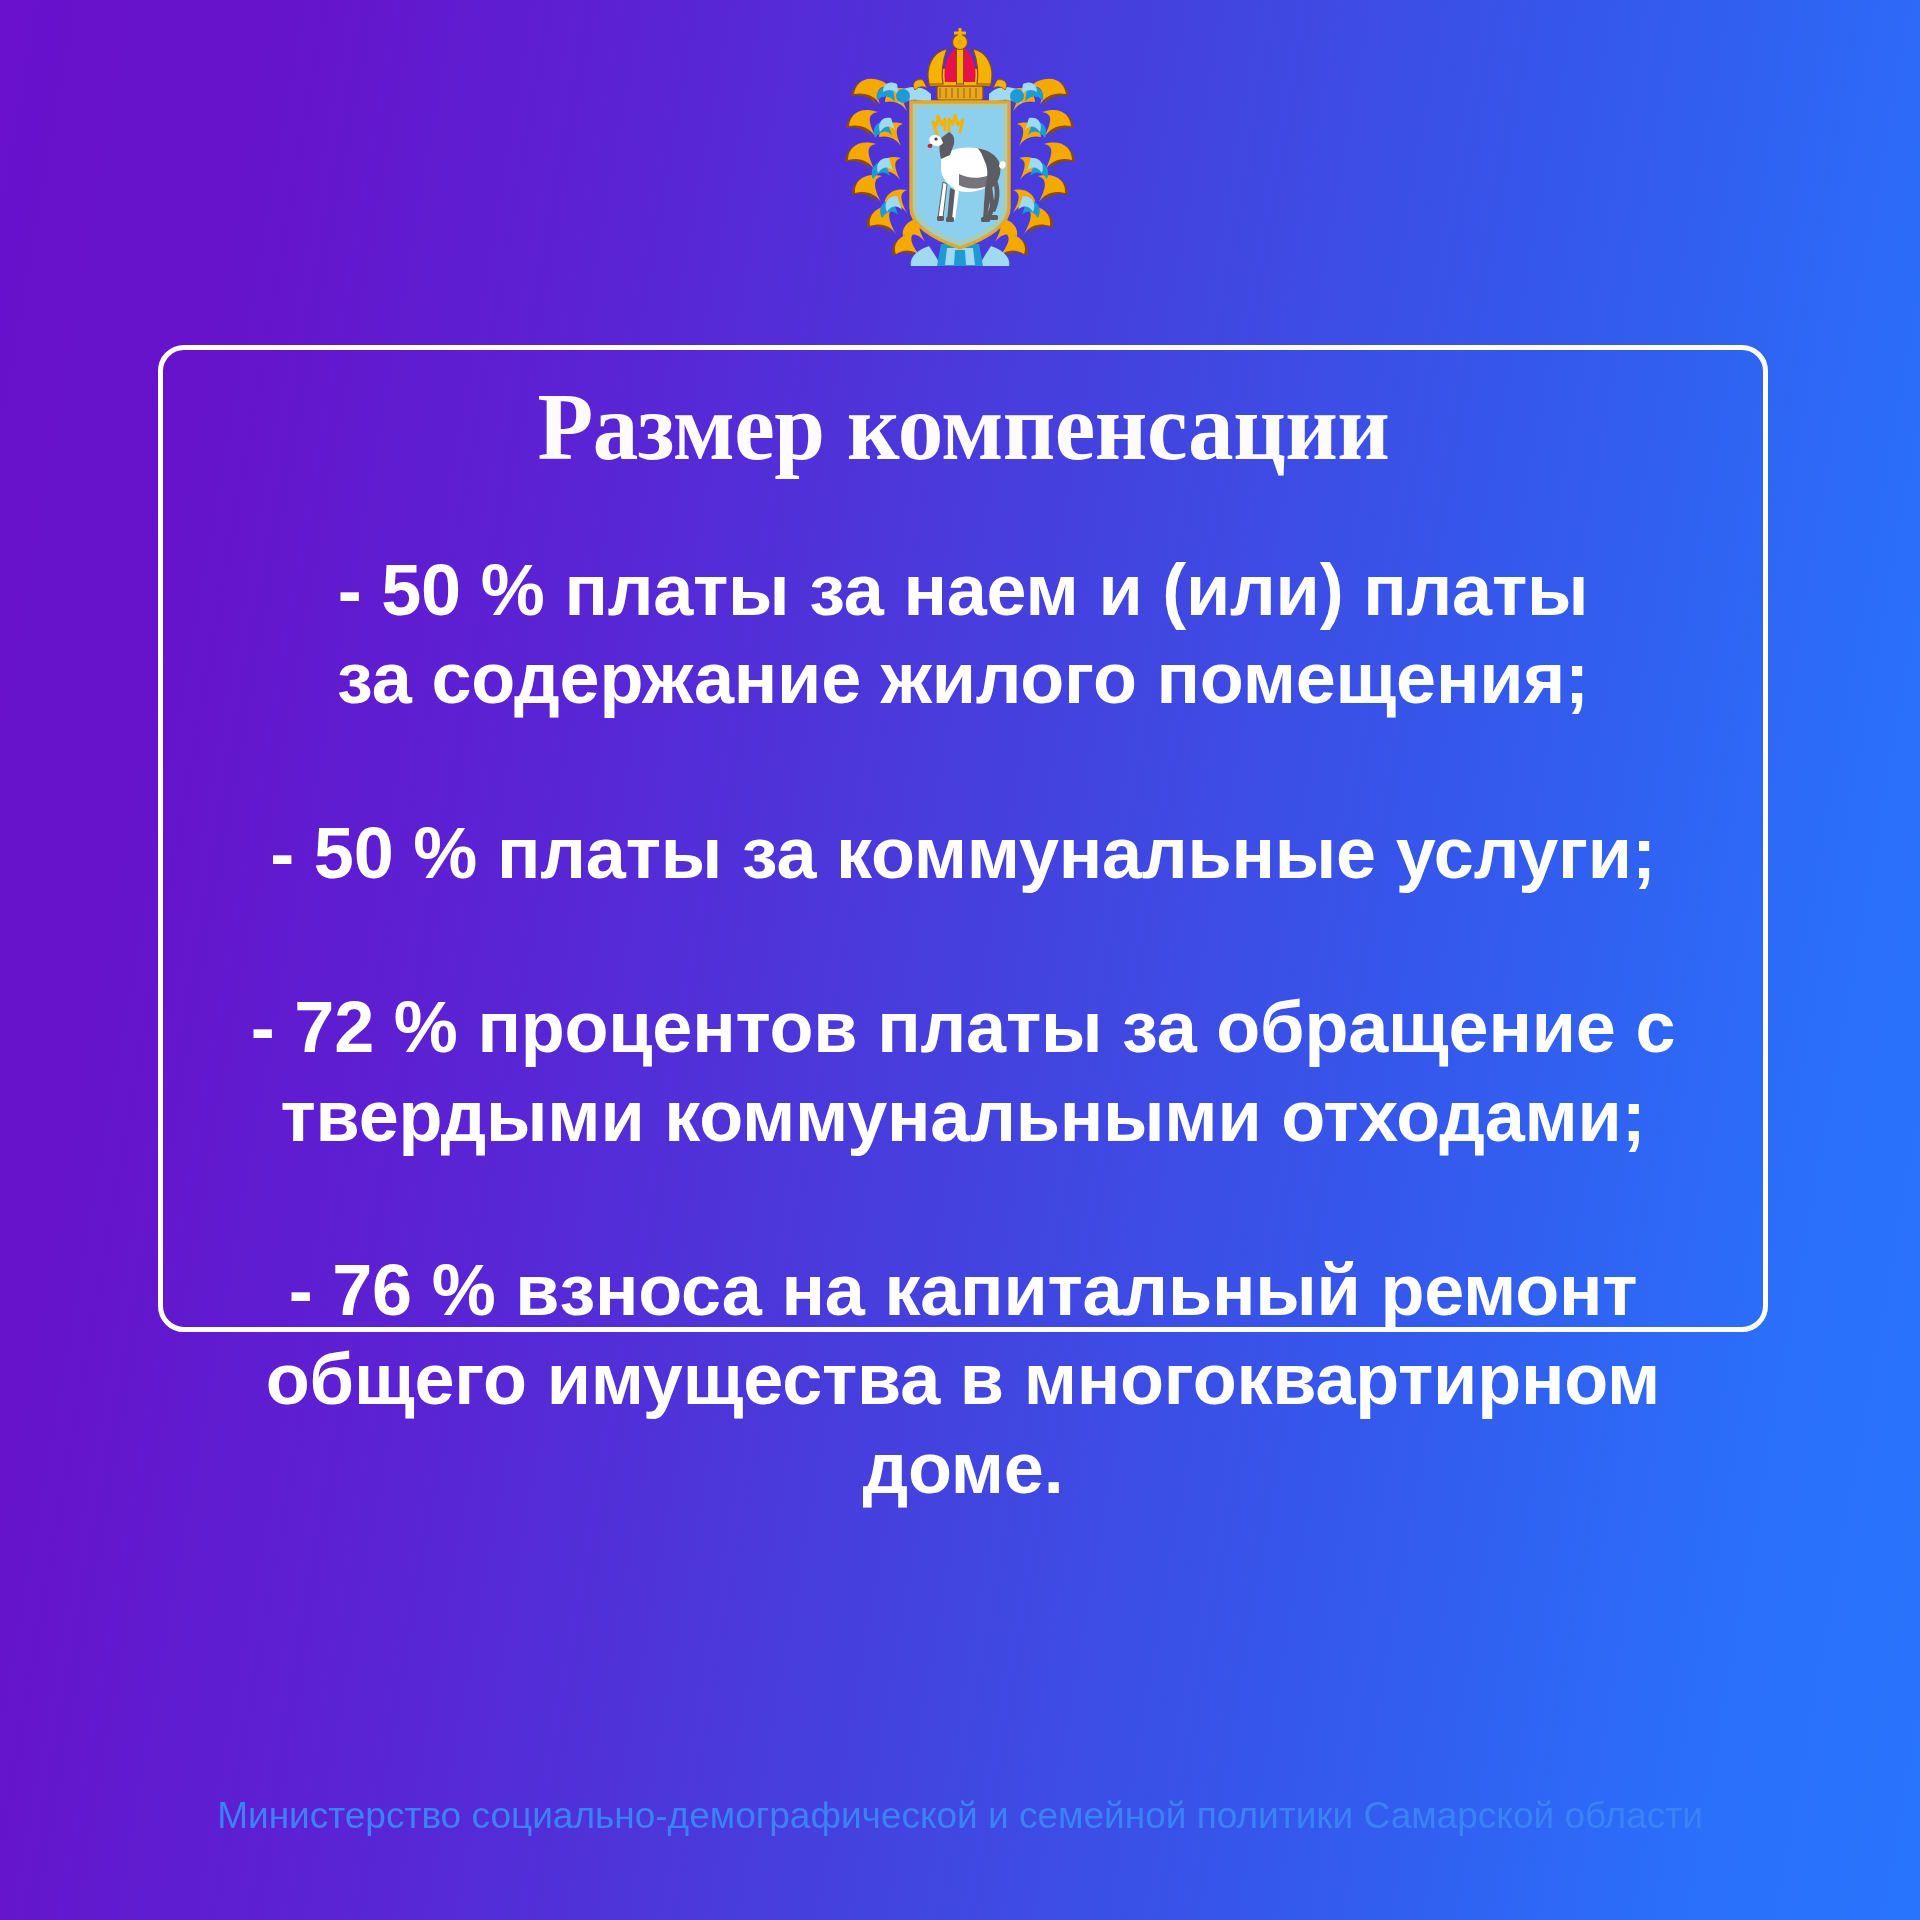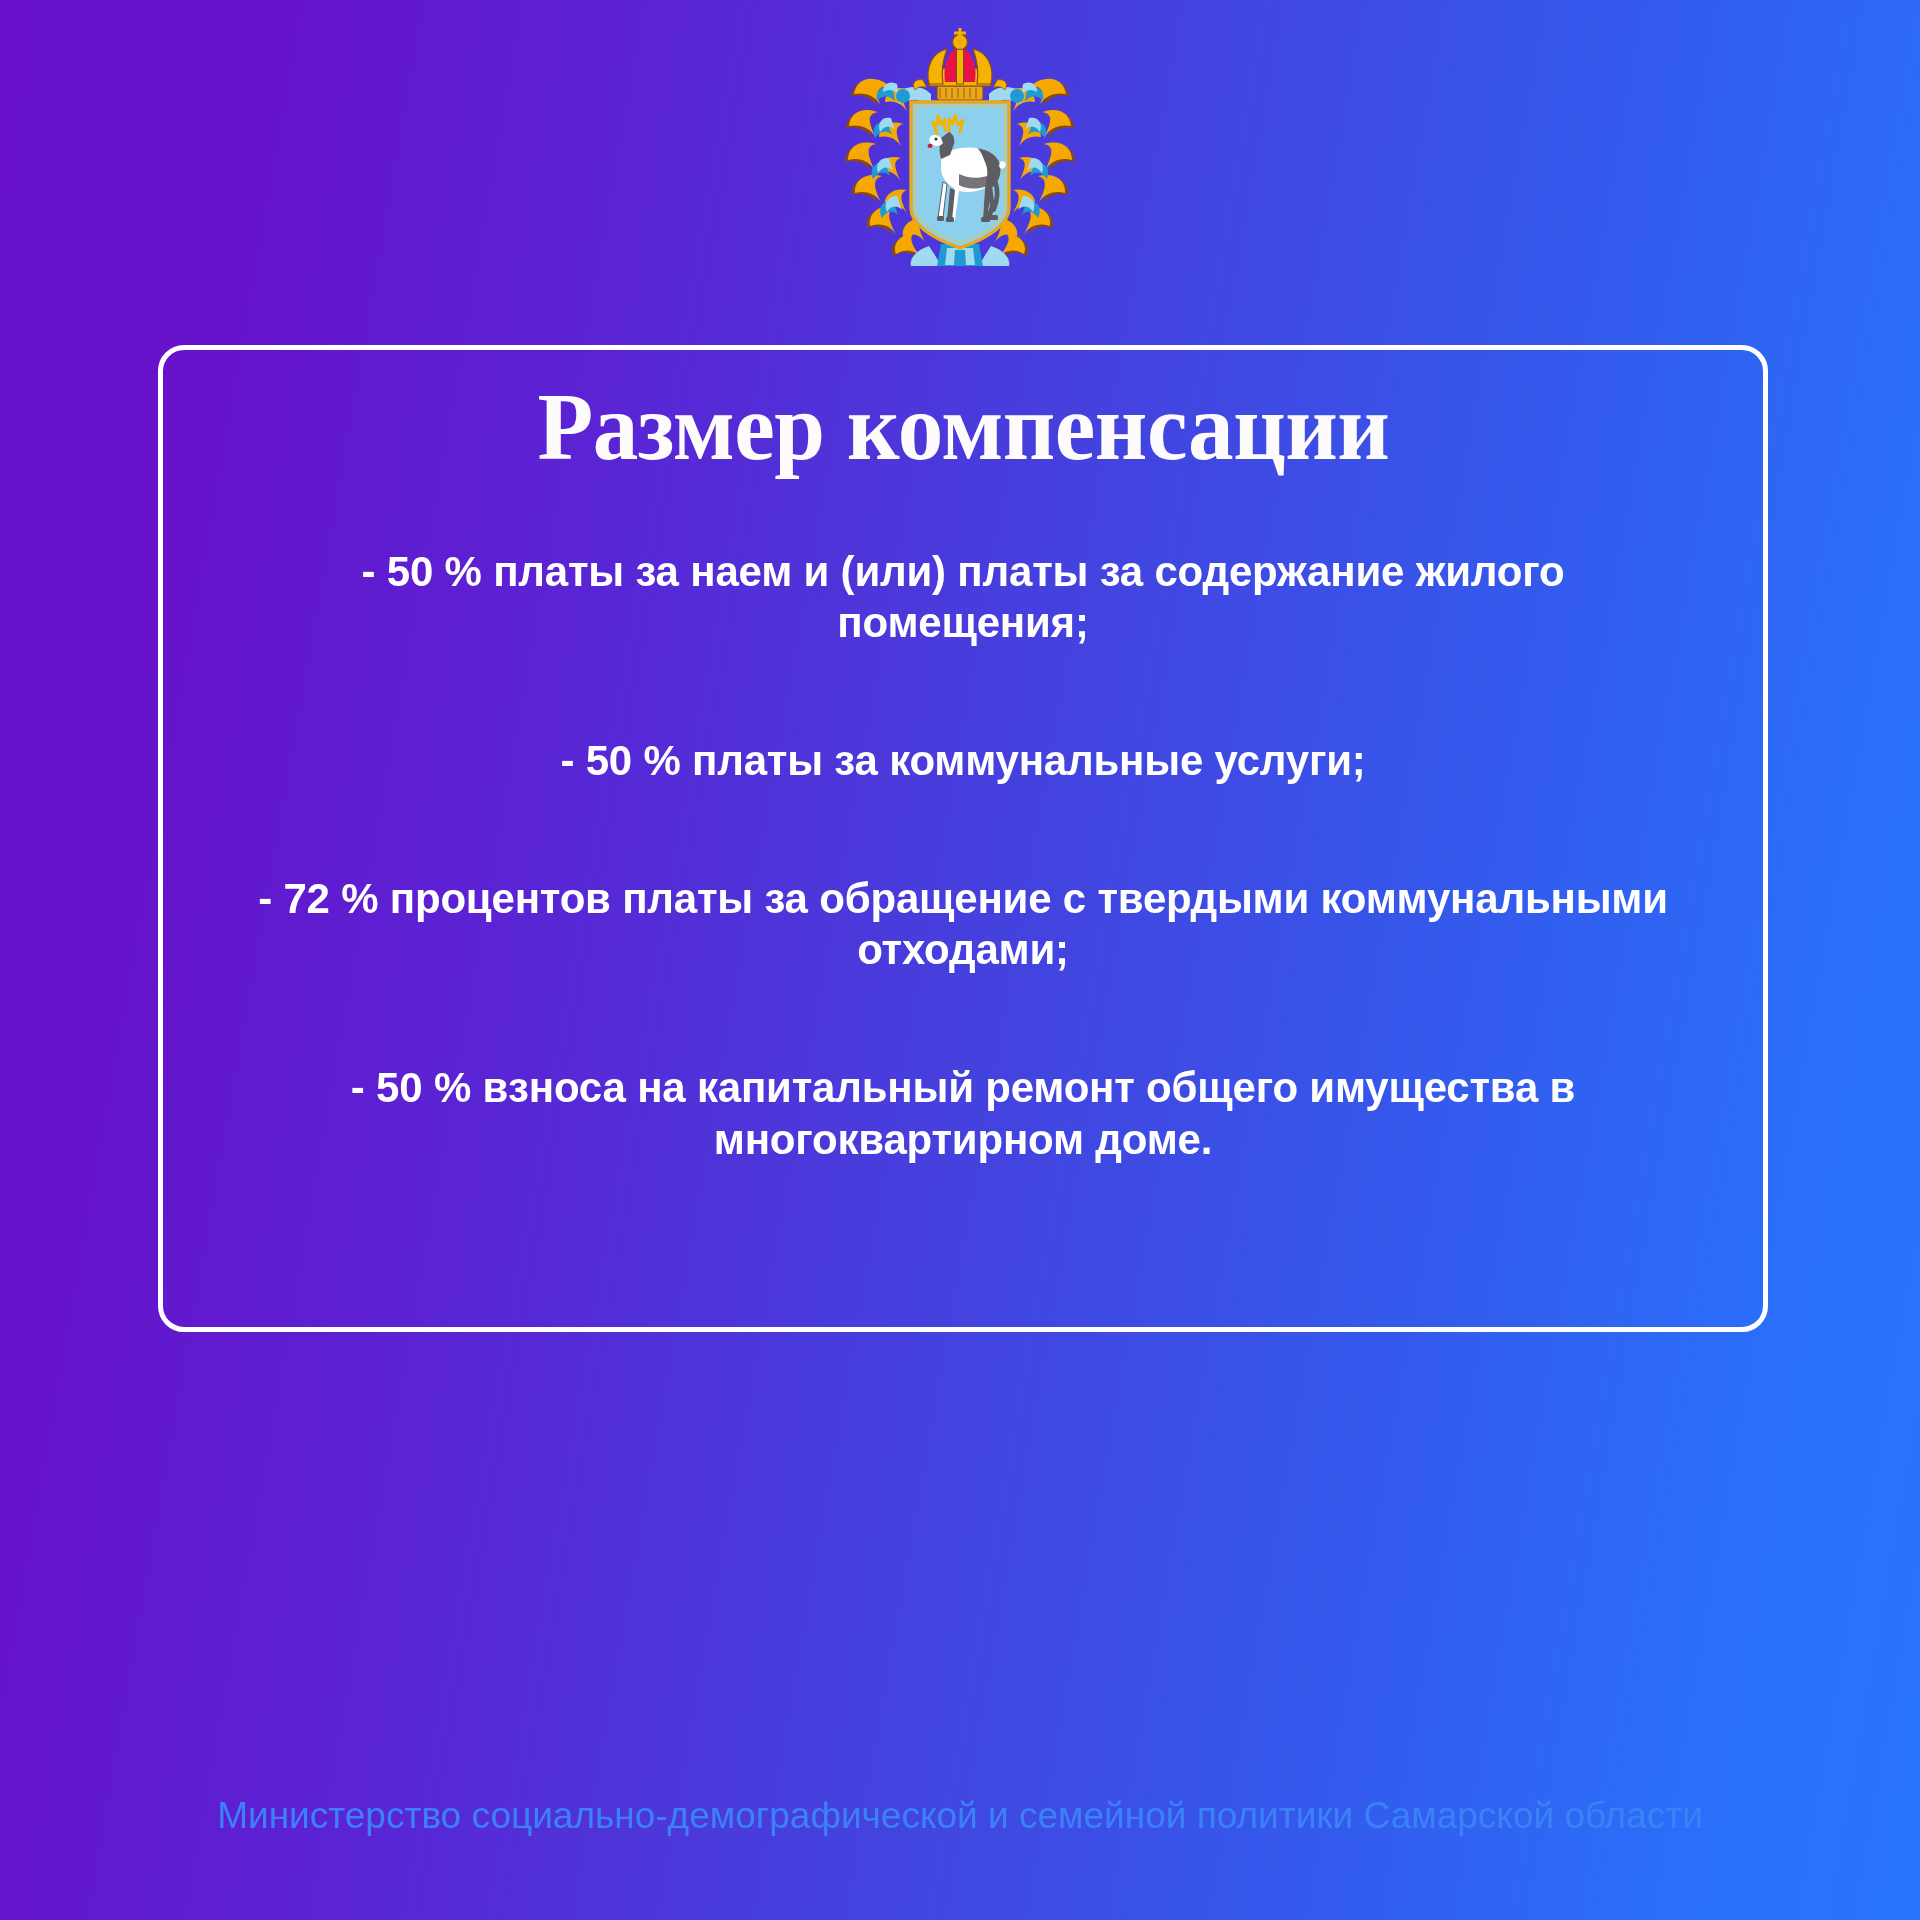--- a/index.html
+++ b/index.html
@@ -65,21 +65,21 @@
     margin-top:68px;
     width:100%;
     display:flex;
     flex-direction:column;
     align-items:center;
   }
 
   .bullet{
     color:#FFFFFF;
     font-weight:700;
-    font-size:42px;
+    font-size:72px;
     line-height:1.23;
     text-align:center;
     letter-spacing:-0.2px;
     width:100%;
     max-width:1480px;
   }
   .bullet + .bullet{ margin-top:86px; }
 
   .bullet.b1{ max-width:1320px; }
   .bullet.b2{ max-width:1450px; }
@@ -247,18 +247,18 @@
 </div>
 
 <div class="panel">
 
   <div class="panel-title">Размер компенсации</div>
 
   <div class="bullets">
     <div class="bullet b1">- 50 % платы за наем и (или) платы за содержание жилого помещения;</div>
     <div class="bullet b2">- 50 % платы за коммунальные услуги;</div>
     <div class="bullet b3">- 72 % процентов платы за обращение с твердыми коммунальными отходами;</div>
-    <div class="bullet b4">- 50 % взноса на капитальный ремонт общего имущества в многоквартирном доме.</div>
+    <div class="bullet b4">- 76 % взноса на капитальный ремонт общего имущества в многоквартирном доме.</div>
   </div>
 
 </div>
 
 <div class="footer">Министерство социально-демографической и семейной политики Самарской области</div>
 
 </body></html>

